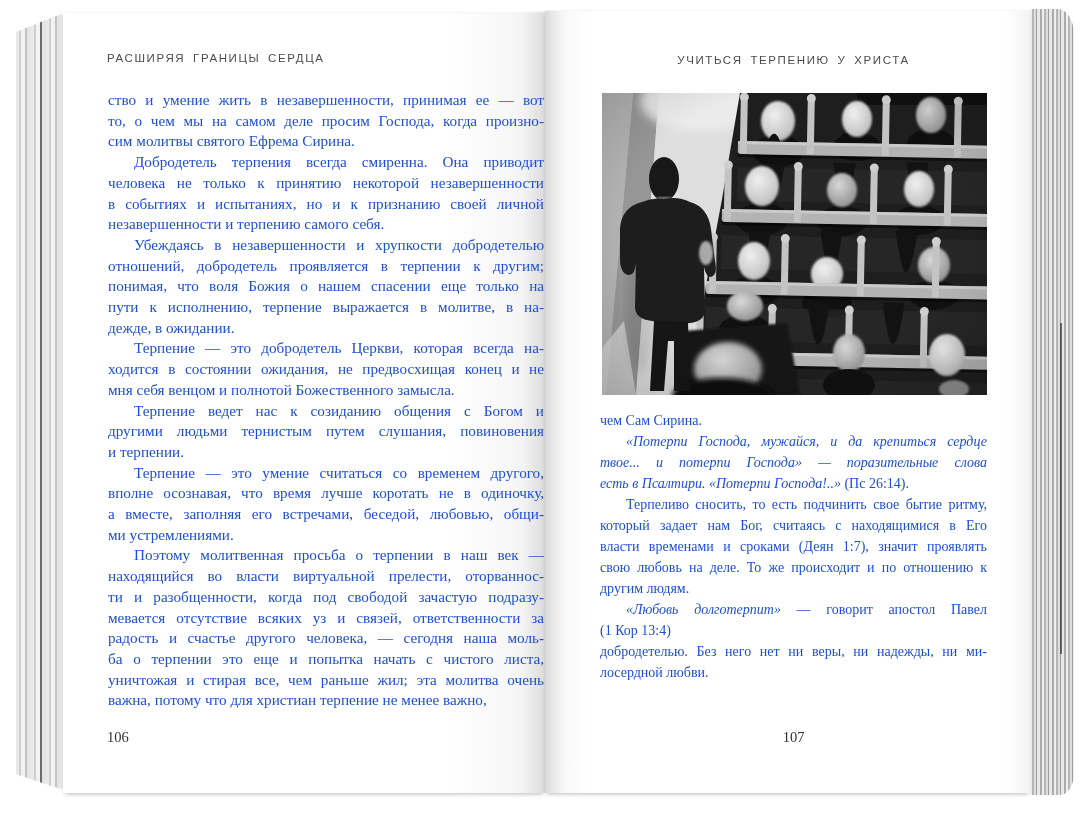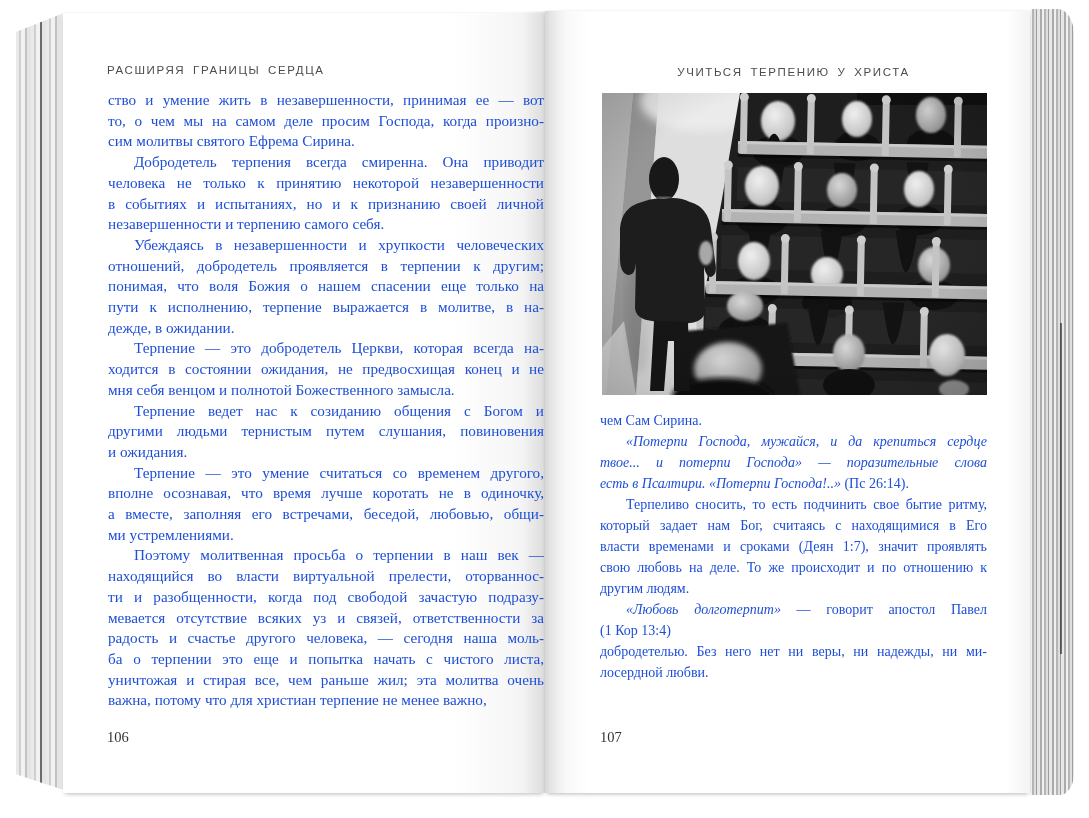--- a/index.html
+++ b/index.html
@@ -28,35 +28,35 @@
     border-radius:2px 0 0 3px;
     box-shadow:0 3px 4px -2px rgba(0,0,0,.28), 0 -1px 2px -1px rgba(0,0,0,.12);}
   .page-right{position:absolute;left:545px;top:11px;width:485px;height:782px;
     background:linear-gradient(90deg,#ececec 0,#f7f7f7 3%,#ffffff 9% 95%,#f3f3f3 100%);
     box-shadow:0 3px 4px -2px rgba(0,0,0,.28), 0 -1px 2px -1px rgba(0,0,0,.12);}
   .gutter{position:absolute;left:523px;top:11px;width:44px;height:782px;
     background:linear-gradient(90deg,rgba(0,0,0,0) 0%,rgba(0,0,0,.06) 42%,
       rgba(90,90,90,.14) 50%,rgba(0,0,0,.05) 62%,rgba(0,0,0,0) 100%);}
 
   .running-head{position:absolute;font-family:"Liberation Sans","DejaVu Sans",sans-serif;
-    font-size:11.5px;letter-spacing:1.6px;word-spacing:3px;color:#4c4c4c;margin-top:12px;}
+    font-size:11.5px;letter-spacing:1.6px;word-spacing:3px;color:#4c4c4c;}
   .rh-left{left:107px;top:52px;}
   .rh-right{left:600px;top:54px;width:387px;text-align:center;}
 
   .body-text{position:absolute;color:#1d4ed8;overflow:hidden;}
   .text-left{left:108px;top:90px;width:436px;font-size:15.2px;line-height:20.7px;}
   .text-right{left:600px;top:410px;width:387px;font-size:14px;line-height:21px;}
   .line{text-align:justify;text-align-last:justify;white-space:normal;}
   .line.last{text-align-last:left;}
   .line.indent{text-indent:26px;}
   .line i{font-style:italic;}
 
   .page-number{position:absolute;font-size:14.5px;color:#333;}
   .pn-left{left:107px;top:729px;}
-  .pn-right{left:600px;top:729px;width:387px;text-align:left;}
+  .pn-right{left:600px;top:729px;width:387px;text-align:center;}
 
   .photo{position:absolute;left:602px;top:93px;width:385px;height:302px;}
   .photo svg{display:block;width:100%;height:100%;}
 </style>
 </head>
 <body>
 
 <div class="book">
 
   <div class="edges-left"></div>
@@ -70,31 +70,31 @@
   <div class="running-head rh-right">УЧИТЬСЯ ТЕРПЕНИЮ У ХРИСТА</div>
 
   <div class="body-text text-left" id="left-text">
       <div class="line"><span>ство и умение жить в незавершенности, принимая ее — вот</span></div>
       <div class="line"><span>то, о чем мы на самом деле просим Господа, когда произно-</span></div>
       <div class="line last"><span>сим молитвы святого Ефрема Сирина.</span></div>
       <div class="line indent"><span>Добродетель терпения всегда смиренна. Она приводит</span></div>
       <div class="line"><span>человека не только к принятию некоторой незавершенности</span></div>
       <div class="line"><span>в событиях и испытаниях, но и к признанию своей личной</span></div>
       <div class="line last"><span>незавершенности и терпению самого себя.</span></div>
-      <div class="line indent"><span>Убеждаясь в незавершенности и хрупкости человеческих</span></div>
+      <div class="line indent"><span>Убеждаясь в незавершенности и хрупкости добродетелью</span></div>
       <div class="line"><span>отношений, добродетель проявляется в терпении к другим;</span></div>
       <div class="line"><span>понимая, что воля Божия о нашем спасении еще только на</span></div>
       <div class="line"><span>пути к исполнению, терпение выражается в молитве, в на-</span></div>
       <div class="line last"><span>дежде, в ожидании.</span></div>
       <div class="line indent"><span>Терпение — это добродетель Церкви, которая всегда на-</span></div>
       <div class="line"><span>ходится в состоянии ожидания, не предвосхищая конец и не</span></div>
       <div class="line last"><span>мня себя венцом и полнотой Божественного замысла.</span></div>
       <div class="line indent"><span>Терпение ведет нас к созиданию общения с Богом и</span></div>
       <div class="line"><span>другими людьми тернистым путем слушания, повиновения</span></div>
-      <div class="line last"><span>и ожидания.</span></div>
+      <div class="line last"><span>и терпении.</span></div>
       <div class="line indent"><span>Терпение — это умение считаться со временем другого,</span></div>
       <div class="line"><span>вполне осознавая, что время лучше коротать не в одиночку,</span></div>
       <div class="line"><span>а вместе, заполняя его встречами, беседой, любовью, общи-</span></div>
       <div class="line last"><span>ми устремлениями.</span></div>
       <div class="line indent"><span>Поэтому молитвенная просьба о терпении в наш век —</span></div>
       <div class="line"><span>находящийся во власти виртуальной прелести, оторваннос-</span></div>
       <div class="line"><span>ти и разобщенности, когда под свободой зачастую подразу-</span></div>
       <div class="line"><span>мевается отсутствие всяких уз и связей, ответственности за</span></div>
       <div class="line"><span>радость и счастье другого человека, — сегодня наша моль-</span></div>
       <div class="line"><span>ба о терпении это еще и попытка начать с чистого листа,</span></div>

